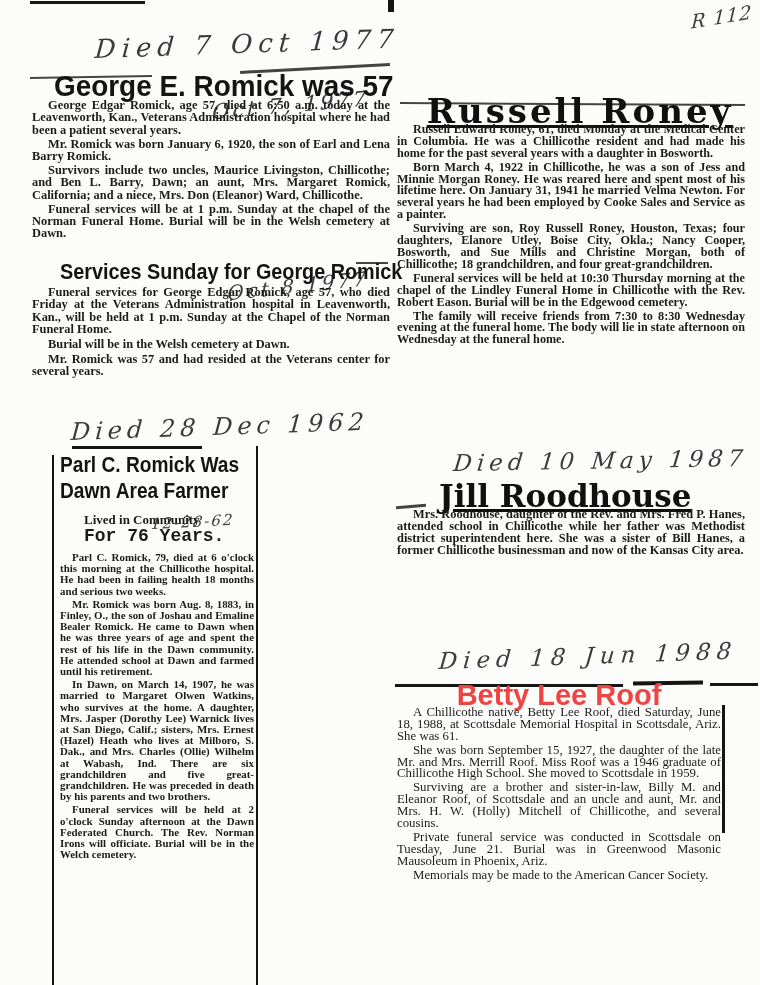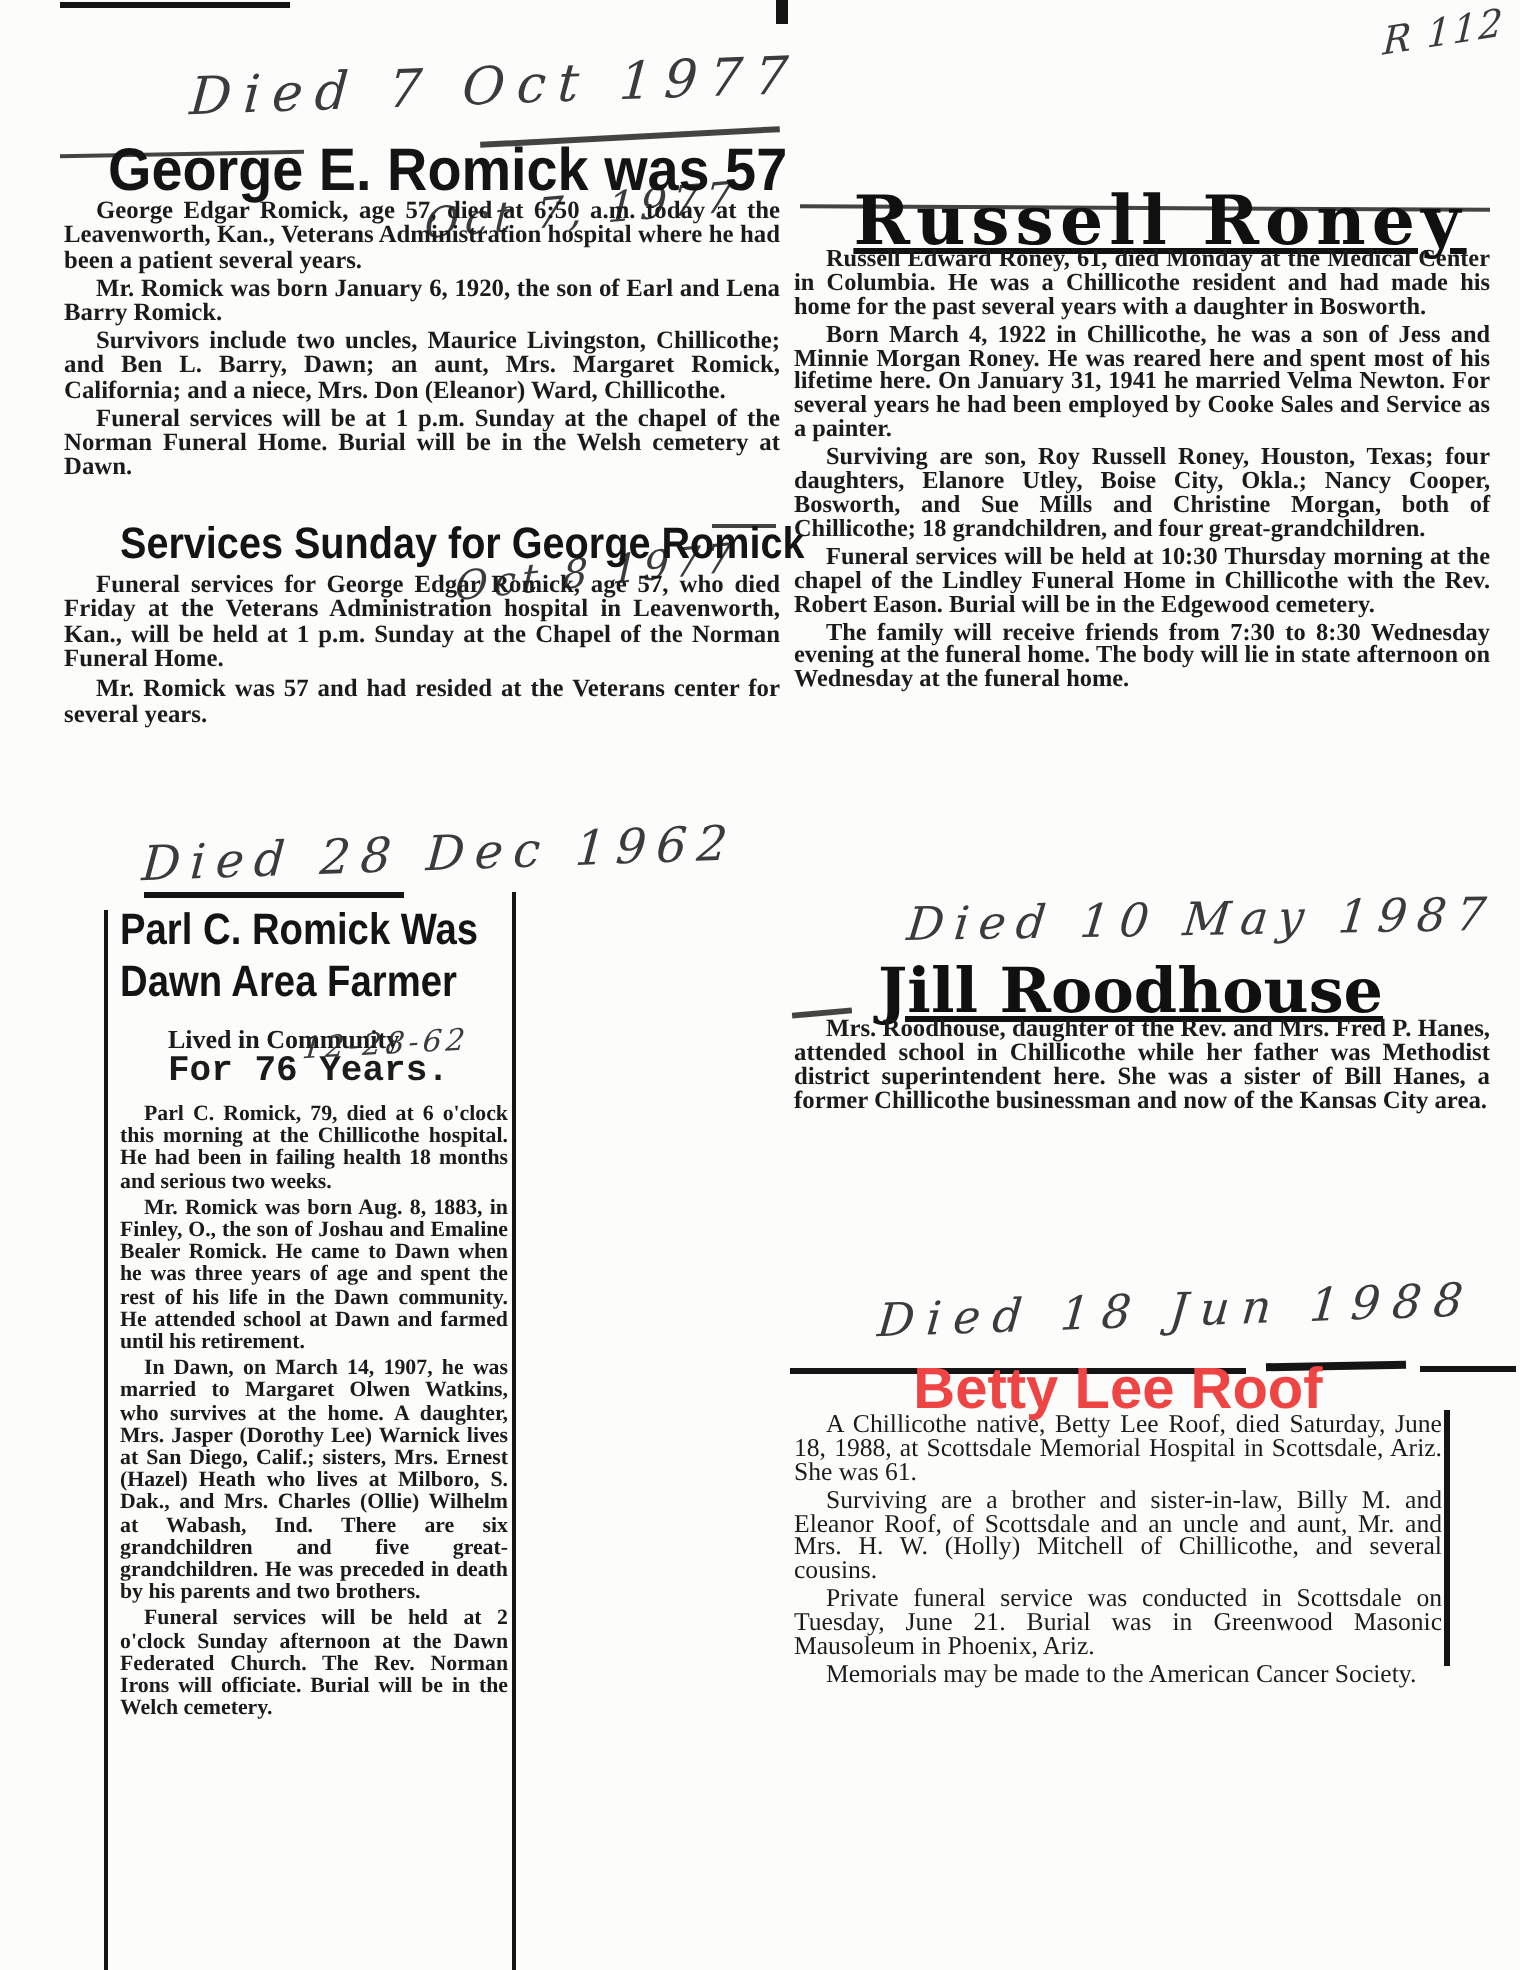--- a/index.html
+++ b/index.html
@@ -67,20 +67,21 @@
     <h1 class="hl-cond" style="font-size:30px;margin:0 0 7px 22px;">George E. Romick was 57</h1>
     <p>George Edgar Romick, age 57, died at 6:50 a.m. today at the Leavenworth, Kan., Veterans Administration hospital where he had been a patient several years.</p>
     <p>Mr. Romick was born January 6, 1920, the son of Earl and Lena Barry Romick.</p>
     <p>Survivors include two uncles, Maurice Livingston, Chillicothe; and Ben L. Barry, Dawn; an aunt, Mrs. Margaret Romick, California; and a niece, Mrs. Don (Eleanor) Ward, Chillicothe.</p>
     <p>Funeral services will be at 1 p.m. Sunday at the chapel of the Norman Funeral Home. Burial will be in the Welsh cemetery at Dawn.</p>
   </section>
 
   <section class="art b600" style="left:32px;top:266px;width:358px;font-size:12.4px;line-height:12.6px;">
     <h2 class="hl-cond" style="font-size:22px;margin:0 0 7px 28px;transform:scaleX(.9);">Services Sunday for George Romick</h2>
     <p>Funeral services for George Edgar Romick, age 57, who died Friday at the Veterans Administration hospital in Leavenworth, Kan., will be held at 1 p.m. Sunday at the Chapel of the Norman Funeral Home.</p>
+    <p>Burial will be in the Welsh cemetery at Dawn.</p>
     <p>Mr. Romick  was 57 and had resided at the Veterans center for several years.</p>
   </section>
 
   <section class="art b600" style="left:397px;top:106px;width:348px;font-size:12.2px;line-height:11.9px;">
     <h1 class="hl-serif" style="font-size:34px;letter-spacing:3px;text-align:center;margin:0 0 6px 18px;">Russell Roney</h1>
     <p>Russell Edward Roney, 61, died Monday at the Medical Center in Columbia. He was a Chillicothe resident and had made his home for the past several years with a daughter in Bosworth.</p>
     <p>Born March 4, 1922 in Chillicothe, he was a son of Jess and Minnie Morgan Roney. He was reared here and spent most of his lifetime here. On January 31, 1941 he married Velma Newton. For several years he had been employed by Cooke Sales and Service as a painter.</p>
     <p>Surviving are son, Roy Russell Roney, Houston, Texas; four daughters, Elanore Utley, Boise City, Okla.; Nancy Cooper, Bosworth, and Sue Mills and Christine Morgan, both of Chillicothe; 18 grandchildren, and four great-grandchildren.</p>
     <p>Funeral services will be held at 10:30 Thursday morning at the chapel of the Lindley Funeral Home in Chillicothe with the Rev. Robert Eason. Burial will be in the Edgewood cemetery.</p>
     <p>The family will receive friends from 7:30 to 8:30 Wednesday evening at the funeral home. The body will lie in state afternoon on Wednesday at the funeral home.</p>
@@ -98,18 +99,19 @@
   </section>
 
   <section class="art b600" style="left:397px;top:490px;width:348px;font-size:12.4px;line-height:12.1px;">
     <h1 class="hl-serif" style="font-size:31px;margin:0 0 6px 42px;">Jill Roodhouse</h1>
     <p>Mrs. Roodhouse,  daughter of the Rev. and Mrs. Fred P. Hanes, attended school in Chillicothe while her father was Methodist district superintendent here. She was a sister of Bill Hanes, a former Chillicothe businessman and now of the Kansas City area.</p>
   </section>
 
   <section class="art" style="left:397px;top:690px;width:324px;font-size:12.8px;line-height:11.9px;">
     <h1 style="font-family:'Liberation Sans',sans-serif;font-weight:bold;font-size:29px;margin:0 0 5px;text-align:center;color:#ef4444;">Betty Lee Roof</h1>
     <p>A Chillicothe native, Betty Lee Roof, died Saturday, June 18, 1988, at Scottsdale Memorial Hospital in Scottsdale, Ariz. She was 61.</p>
+    <p>She was born September 15, 1927, the daughter of the late Mr. and Mrs. Merrill Roof. Miss Roof was a 1946 graduate of Chillicothe High School. She moved to Scottsdale in 1959.</p>
     <p>Surviving are a brother and sister-in-law, Billy M. and Eleanor Roof, of Scottsdale and an uncle and aunt, Mr. and Mrs. H. W. (Holly) Mitchell of Chillicothe, and several cousins.</p>
     <p>Private funeral service was conducted in Scottsdale on Tuesday, June 21. Burial was in Greenwood Masonic Mausoleum in Phoenix, Ariz.</p>
     <p>Memorials may be made to the American Cancer Society.</p>
   </section>
 
 </div>
 
 </body></html>

